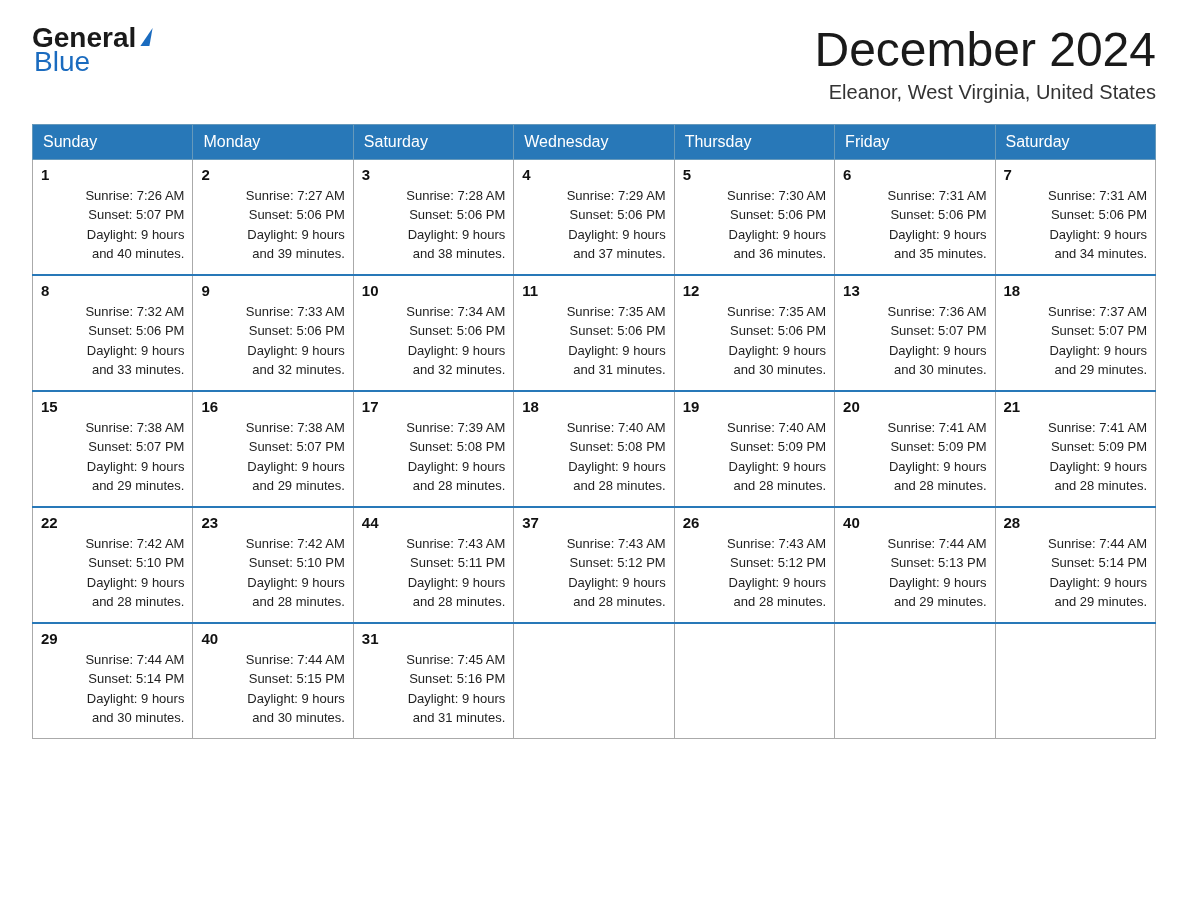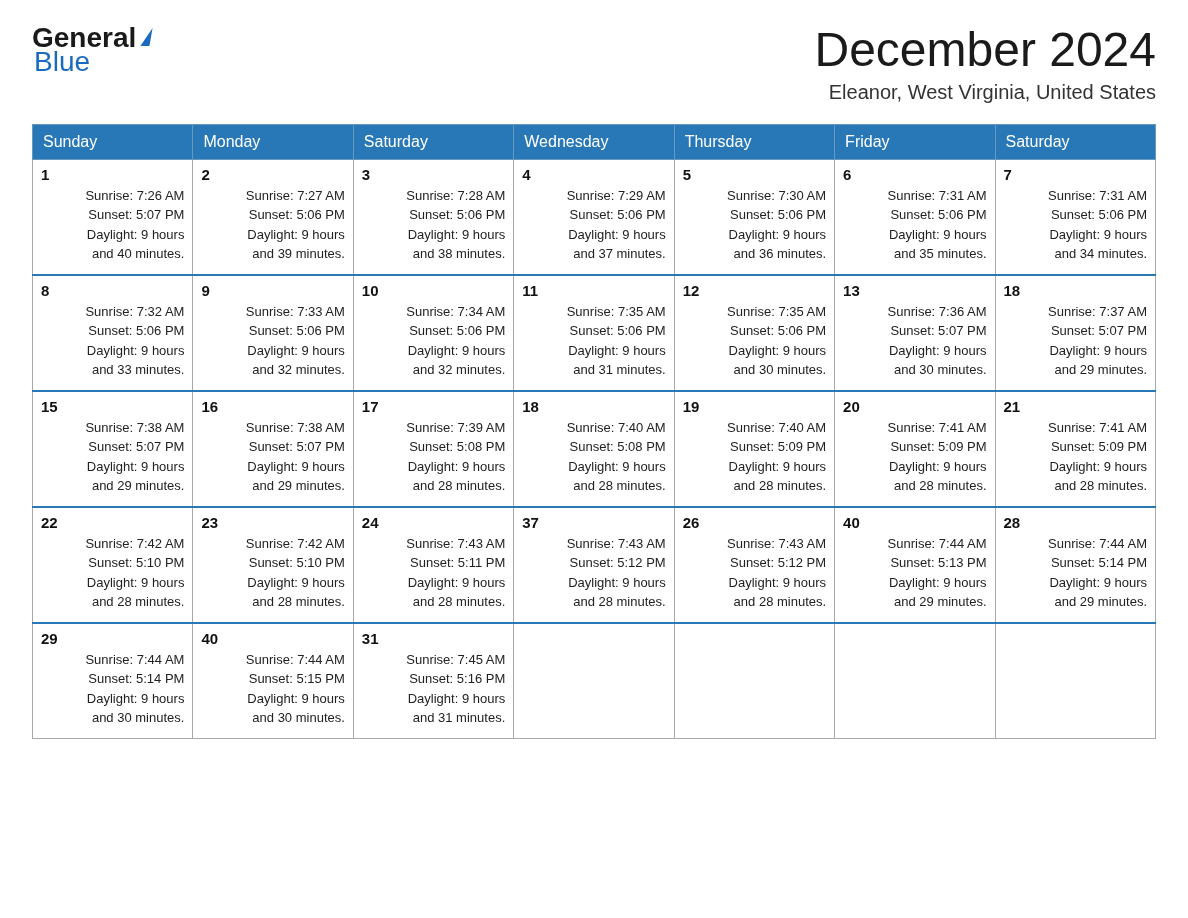--- a/index.html
+++ b/index.html
@@ -316,21 +316,21 @@
         <td>
         <span class="day-number">23</span>
         <div class="day-info">
           Sunrise: 7:42 AM<br>
           Sunset: 5:10 PM<br>
           Daylight: 9 hours<br>
           and 28 minutes.
         </div>
       </td>
         <td>
-        <span class="day-number">24</span>
+        <span class="day-number">44</span>
         <div class="day-info">
           Sunrise: 7:43 AM<br>
           Sunset: 5:11 PM<br>
           Daylight: 9 hours<br>
           and 28 minutes.
         </div>
       </td>
         <td>
         <span class="day-number">37</span>
         <div class="day-info">

